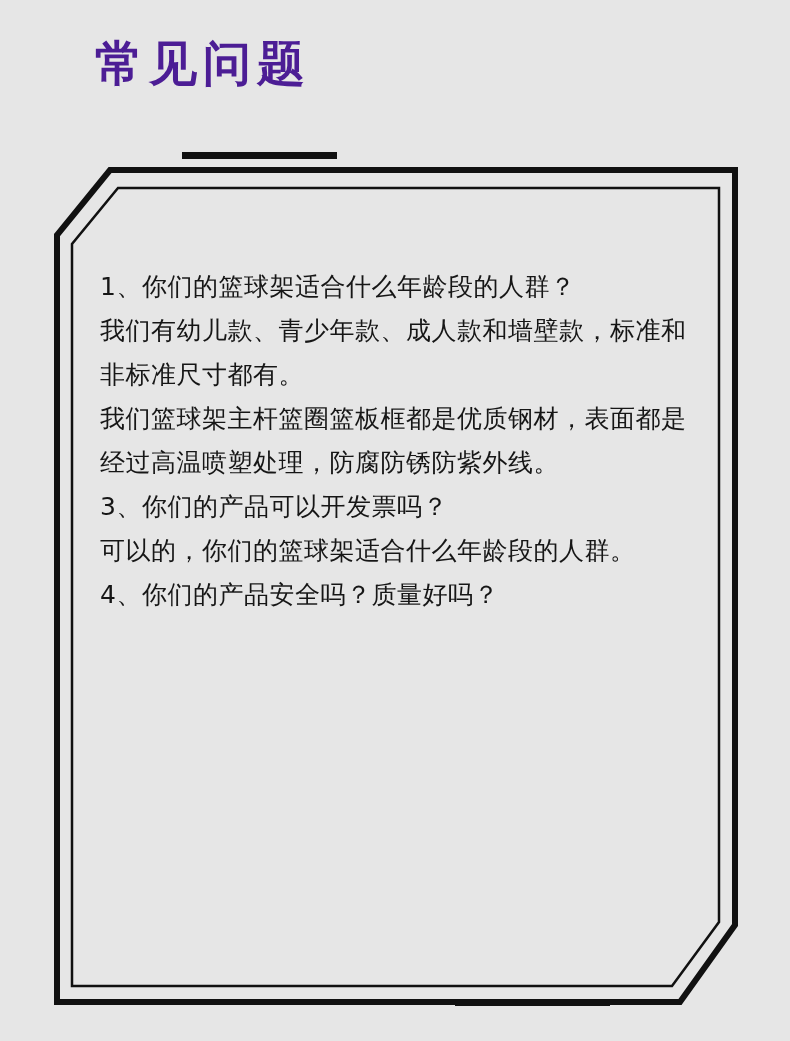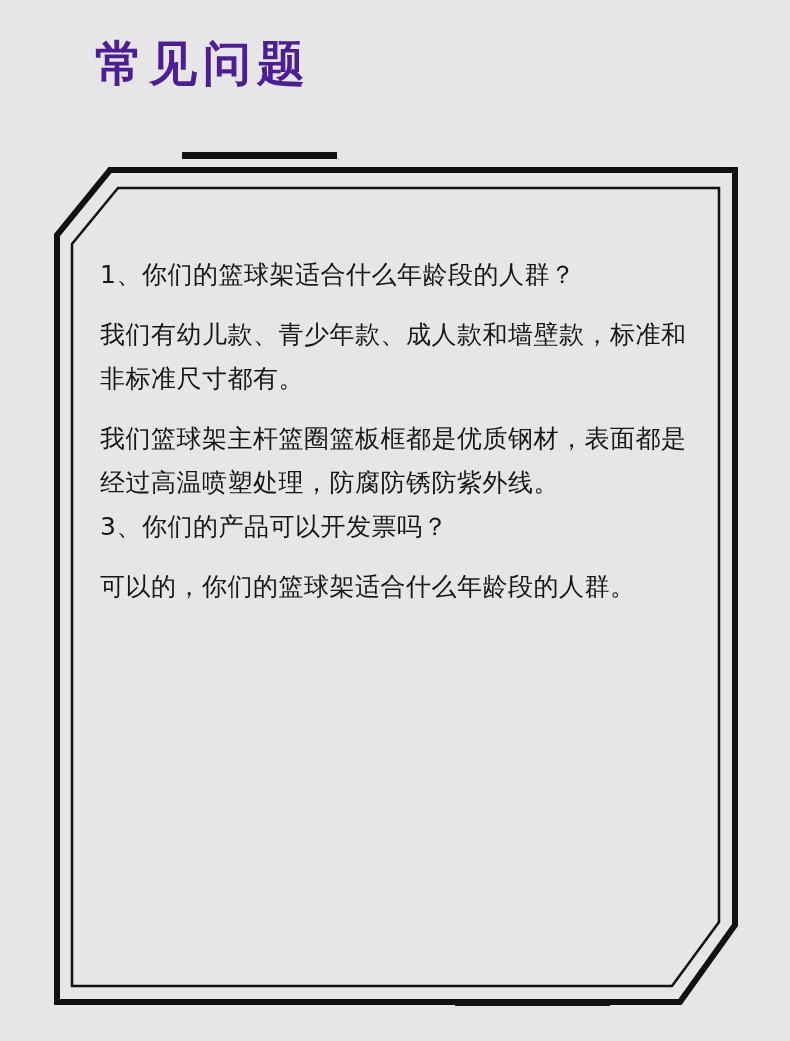--- a/index.html
+++ b/index.html
@@ -41,21 +41,21 @@
     position: absolute;
     left: 0;
     top: 140px;
     width: 790px;
     height: 880px;
   }
 
   .faq-body {
     position: absolute;
     left: 100px;
-    top: 253px;
+    top: 265px;
     width: 610px;
     font-family: "DejaVu Sans", "Liberation Sans", sans-serif;
     font-size: 25px;
     line-height: 44px;
     color: #161616;
     letter-spacing: 0.5px;
   }
 
   .faq-block {
     margin: 0;
@@ -68,21 +68,20 @@
     padding: 0;
     text-indent: 0;
   }
 
   .q-line {
     font-weight: 500;
   }
 
   .a-line {
     font-weight: 500;
-    margin-top: 16px;
   }
 </style>
 </head>
 <body>
 
 <div class="page">
 
   <div class="page-title">常见问题</div>
 
   <svg class="frame-svg" viewBox="0 0 790 880" preserveAspectRatio="none" aria-hidden="true">
@@ -106,16 +105,17 @@
     <div class="faq-block">
       <p class="a-line">我们篮球架主杆篮圈篮板框都是优质钢材，表面都是经过高温喷塑处理，防腐防锈防紫外线。</p>
     </div>
 
     <div class="faq-block">
       <p class="q-line">3、你们的产品可以开发票吗？</p>
       <p class="a-line">可以的，你们的篮球架适合什么年龄段的人群。</p>
     </div>
 
     <div class="faq-block">
+      <p class="q-line">4、你们的产品安全吗？质量好吗？</p>
     </div>
 
   </div>
 </div>
 
 </body></html>

